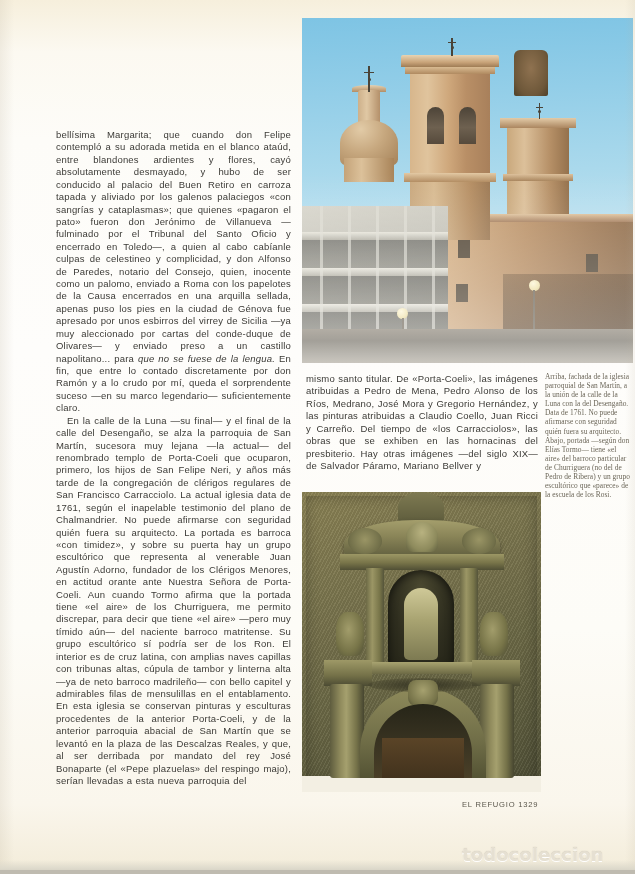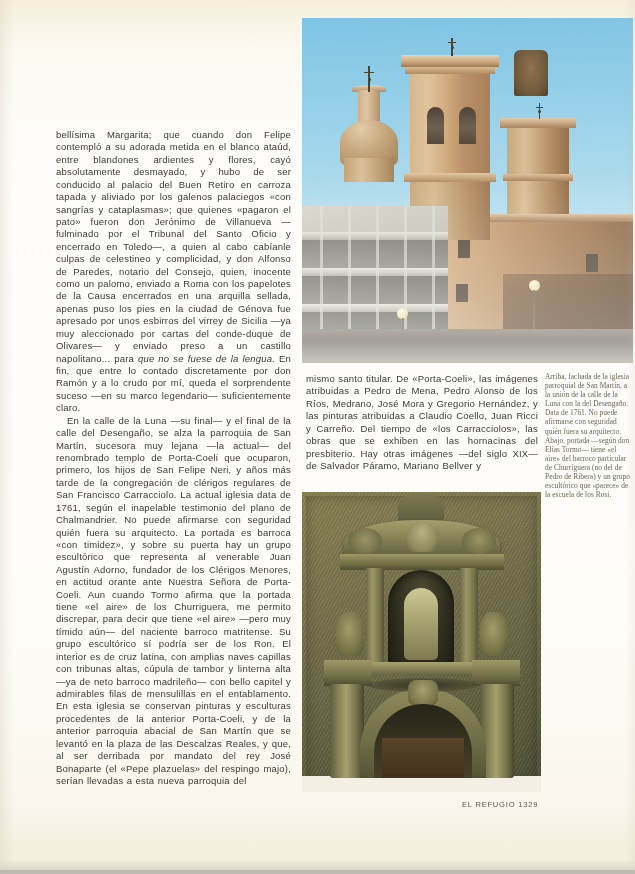--- a/index.html
+++ b/index.html
@@ -766,17 +766,18 @@
       <div class="keystone"></div>
       <div class="archvoid"></div>
       <div class="door"></div>
     </div>
 
     <div class="inner-frame"></div>
     <div class="bot-strip"></div>
   </div>
 
   <div id="photo-credit">EL REFUGIO  1329</div>
+  <div id="watermark">todocoleccion</div>
 
   <div id="scan-vignette"></div>
   <div id="scan-bottom-edge"></div>
   <div id="scan-bottom-edge2"></div>
 </div>
 
 </body></html>

